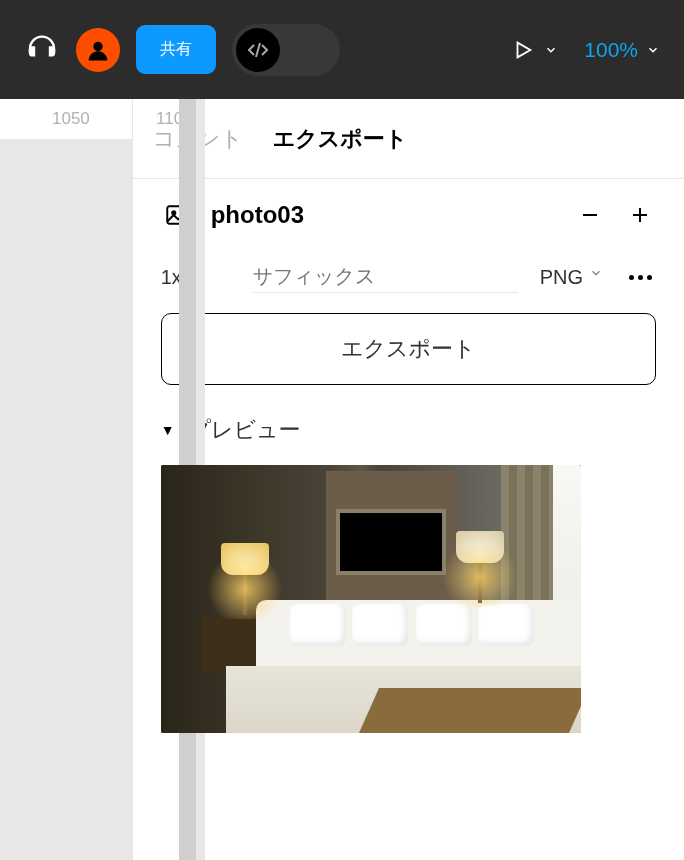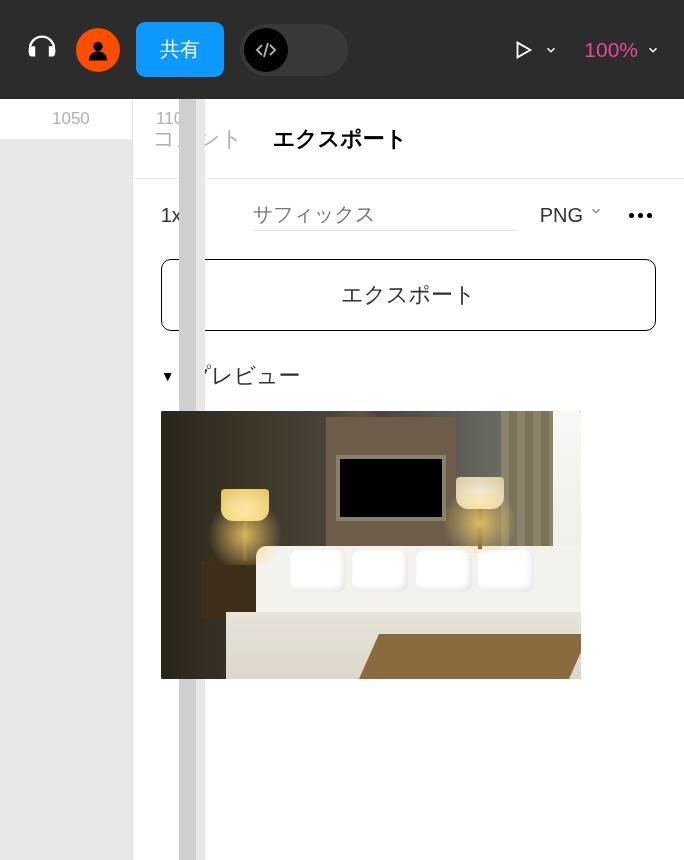--- a/index.html
+++ b/index.html
@@ -8,26 +8,26 @@
     .topbar {
       height: 99px;
       background: #2c2c2c;
       display: flex;
       align-items: center;
       padding: 0 24px;
       gap: 16px;
     }
     .headphone-btn { width: 36px; height: 36px; display: flex; align-items: center; justify-content: center; color: #fff; cursor: pointer; }
     .avatar { width: 44px; height: 44px; border-radius: 50%; background: #ff4d00; display: flex; align-items: center; justify-content: center; cursor: pointer; }
-    .share-btn { background: #0d99ff; color: #fff; font-size: 20px; font-weight: 500; padding: 14px 24px; border-radius: 9px; border: none; cursor: pointer; }
+    .share-btn { background: #0d99ff; color: #fff; font-size: 16px; font-weight: 500; padding: 14px 24px; border-radius: 9px; border: none; cursor: pointer; }
     .dev-toggle { width: 108px; height: 52px; border-radius: 26px; background: #383838; display: flex; align-items: center; padding: 4px; cursor: pointer; position: relative; }
     .dev-toggle-knob { width: 44px; height: 44px; border-radius: 50%; background: #000; display: flex; align-items: center; justify-content: center; color: #999; font-size: 18px; }
     .spacer { flex: 1; }
     .play-group { display: flex; align-items: center; gap: 10px; color: #fff; cursor: pointer; }
-    .zoom-group { display: flex; align-items: center; gap: 8px; color: #ec4899; font-size: 21px; cursor: pointer; margin-left: 10px; }
+    .zoom-group { display: flex; align-items: center; gap: 8px; color: #0ea5e9; font-size: 21px; cursor: pointer; margin-left: 10px; }
 
     .content { display: flex; height: calc(860px - 99px); }
     .canvas-area { width: 205px; background: #fff; position: relative; text-decoration: underline; }
     .ruler-row { height: 40px; display: flex; position: relative; border-bottom: none; background:#fff;}
     .ruler-tick { position: absolute; top: 10px; font-size: 17px; color: #b0b0b0; }
     .canvas-bg { position: absolute; top: 40px; left: 0; right: 0; bottom: 0; background: #e8e7e6; }
     .canvas-obj { position: absolute; top: 0; left: 179px; width: 17px; bottom: 0; background: #cfcfcf; }
     .canvas-obj2 { position: absolute; top: 0; left: 196px; width: 9px; bottom: 0; background: #e8e7e6; }
 
     .side-panel {
@@ -46,21 +46,21 @@
       gap: 30px;
     }
     .tab { font-size: 22px; color: #b0b0b0; cursor: pointer; white-space: nowrap; }
     .tab.active { color: #000; font-weight: 600; }
 
     .export-section { padding: 20px 28px; }
     .layer-row { display: flex; align-items: center; gap: 18px; margin-bottom: 30px; }
     .layer-name { font-size: 24px; font-weight: 700; flex: 1; }
     .icon-btn { width: 32px; height: 32px; display: flex; align-items: center; justify-content: center; cursor: pointer; }
 
-    .option-row { display: flex; align-items: center; gap: 22px; margin-bottom: 28px; }
+    .option-row { display: flex; align-items: center; gap: 22px; margin-bottom: 20px; }
     .scale-val { font-size: 20px; font-weight: 500; color: #333; width: 70px; }
     .suffix-input { font-size: 20px; color: #b0b0b0; border: none; border-bottom: 1px solid #e6e6e6; flex: 1; padding: 4px 0; min-width: 0; background: transparent; }
     .format-select { font-size: 20px; color: #333; display: flex; gap: 6px; cursor: pointer; }
     .more-btn { display: flex; gap: 4px; cursor: pointer; padding: 0 4px; }
     .more-dot { width: 5px; height: 5px; border-radius: 50%; background: #000; }
 
     .export-btn {
       width: 100%;
       padding: 20px;
       font-size: 22px;
@@ -150,20 +150,40 @@
     <div class="canvas-obj2"></div>
   </div>
 
   <div class="side-panel">
     <div class="tabs">
       <div class="tab">コメント</div>
       <div class="tab active">エクスポート</div>
     </div>
 
     <div class="export-section">
+      <div class="layer-row">
+        <span class="icon-btn">
+          <svg width="26" height="26" viewBox="0 0 24 24" fill="none" stroke="#000" stroke-width="1.8">
+              <rect x="3" y="4" width="18" height="16" rx="2"></rect>
+              <circle cx="9" cy="10" r="1.5" fill="#000"></circle>
+              <path d="M3 18l6-6 4 4 3-3 5 5"></path>
+            </svg>
+        </span>
+        <span class="layer-name">photo03</span>
+        <span class="icon-btn">
+          <svg width="24" height="24" viewBox="0 0 24 24" stroke="#000" stroke-width="2">
+              <path d="M5 12h14"></path>
+            </svg>
+        </span>
+        <span class="icon-btn">
+          <svg width="24" height="24" viewBox="0 0 24 24" stroke="#000" stroke-width="2">
+              <path d="M12 5v14M5 12h14"></path>
+            </svg>
+        </span>
+      </div>
 
       <div class="option-row">
         <span class="scale-val">1x</span>
         <input class="suffix-input" placeholder="サフィックス" style="">
         <span class="format-select">
           <span>PNG</span>
           <svg width="14" height="14" viewBox="0 0 24 24" fill="none" stroke="#888" stroke-width="2.5">
               <path d="M6 9l6 6 6-6"></path>
             </svg>
         </span>

